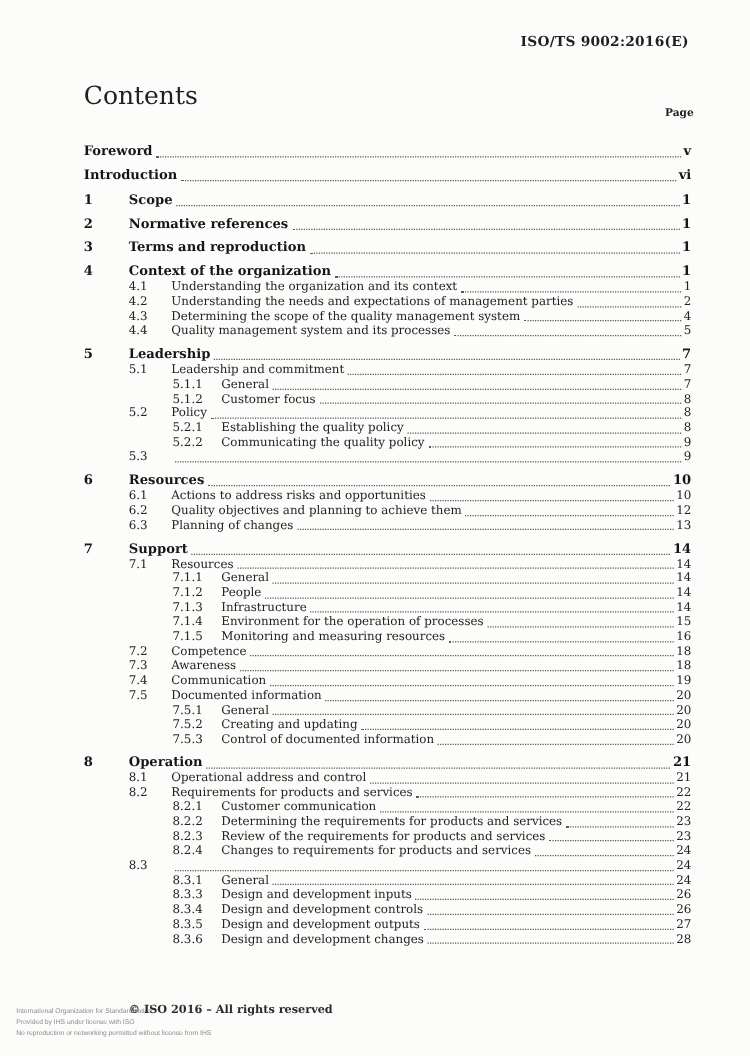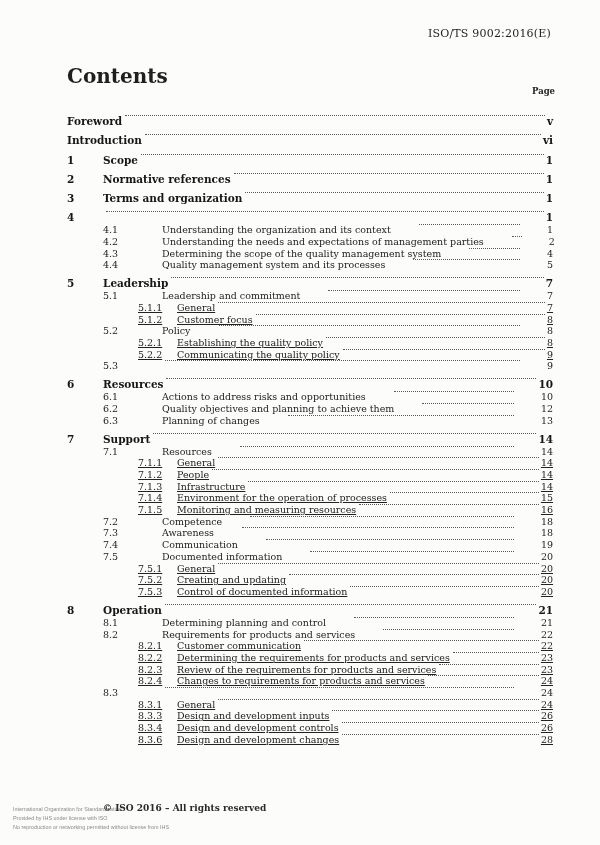--- a/index.html
+++ b/index.html
@@ -4,46 +4,46 @@
 <style>
   html,body{margin:0;padding:0;}
   body{
     width:600px;height:845px;position:relative;overflow:hidden;
     background:#fcfcfb;
     font-family:"DejaVu Serif","Liberation Serif",serif;
     color:#1f1f1f;
   }
   .doc-ref{
     position:absolute;top:27px;right:49px;
-    font-size:11px;font-weight:normal;letter-spacing:.2px;
+    font-size:11px;font-weight:bold;letter-spacing:.2px;
   }
   .contents-title{
     position:absolute;top:64px;left:67px;
-    font-size:20px;font-weight:bold;
+    font-size:20px;font-weight:normal;
   }
   .page-col-label{
     position:absolute;top:86px;right:45px;
     font-size:8.5px;font-weight:700;
   }
   .toc{
     position:absolute;top:109px;left:67px;right:47px;
   }
   .row{
-    display:flex;align-items:flex-start;
+    display:flex;align-items:flex-end;
     font-size:9.5px;line-height:11.7px;color:#222;
   }
   .row.l0,.row.l1{
     font-weight:bold;font-size:10.5px;line-height:13px;
     margin-top:6.2px;color:#161616;
   }
   .num{flex:0 0 auto;white-space:nowrap;}
   .l1 .num{width:36px;}
-  .l2{padding-left:36px;gap:25px;}
+  .l2{padding-left:36px;}
   .l2 .num{width:34px;}
-  .l3{padding-left:71px;text-decoration:underline;}
+  .l3{padding-left:71px;}
   .l3 .num{width:39px;}
   .label{flex:0 1 auto;white-space:nowrap;}
   .leader{
     flex:1 1 auto;min-width:10px;
     border-bottom:1px dotted #5a5a5a;
     margin:0 2px 2px 3px;
   }
   .pg{flex:0 0 auto;white-space:nowrap;}
   .footer-copyright{
     position:absolute;left:63px;top:803px;
@@ -84,26 +84,27 @@
       <span class="pg">1</span>
     </div>
     <div class="row l1">
       <span class="num">2</span>
       <span class="label">Normative references</span>
       <span class="leader"></span>
       <span class="pg">1</span>
     </div>
     <div class="row l1">
       <span class="num">3</span>
-      <span class="label">Terms and organization</span>
+      <span class="label">Terms and reproduction</span>
       <span class="leader"></span>
       <span class="pg">1</span>
     </div>
     <div class="row l1">
       <span class="num">4</span>
+      <span class="label">Context of the organization</span>
       <span class="leader"></span>
       <span class="pg">1</span>
     </div>
     <div class="row l2">
       <span class="num">4.1</span>
       <span class="label">Understanding the organization and its context</span>
       <span class="leader"></span>
       <span class="pg">1</span>
     </div>
     <div class="row l2">
@@ -280,21 +281,21 @@
       <span class="pg">20</span>
     </div>
     <div class="row l1">
       <span class="num">8</span>
       <span class="label">Operation</span>
       <span class="leader"></span>
       <span class="pg">21</span>
     </div>
     <div class="row l2">
       <span class="num">8.1</span>
-      <span class="label">Determining planning and control</span>
+      <span class="label">Operational address and control</span>
       <span class="leader"></span>
       <span class="pg">21</span>
     </div>
     <div class="row l2">
       <span class="num">8.2</span>
       <span class="label">Requirements for products and services</span>
       <span class="leader"></span>
       <span class="pg">22</span>
     </div>
     <div class="row l3">
@@ -336,20 +337,26 @@
       <span class="num">8.3.3</span>
       <span class="label">Design and development inputs</span>
       <span class="leader"></span>
       <span class="pg">26</span>
     </div>
     <div class="row l3">
       <span class="num">8.3.4</span>
       <span class="label">Design and development controls</span>
       <span class="leader"></span>
       <span class="pg">26</span>
+    </div>
+    <div class="row l3">
+      <span class="num">8.3.5</span>
+      <span class="label">Design and development outputs</span>
+      <span class="leader"></span>
+      <span class="pg">27</span>
     </div>
     <div class="row l3">
       <span class="num">8.3.6</span>
       <span class="label">Design and development changes</span>
       <span class="leader"></span>
       <span class="pg">28</span>
     </div>
   </div>
 
 <div class="footer-copyright">© ISO 2016 – All rights reserved</div>

